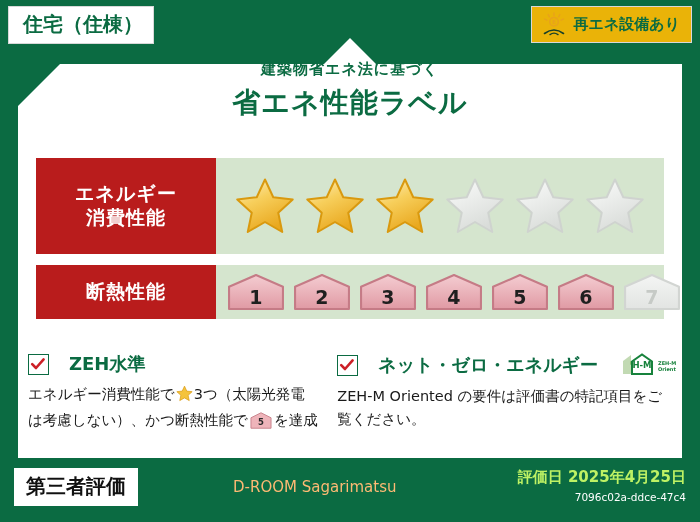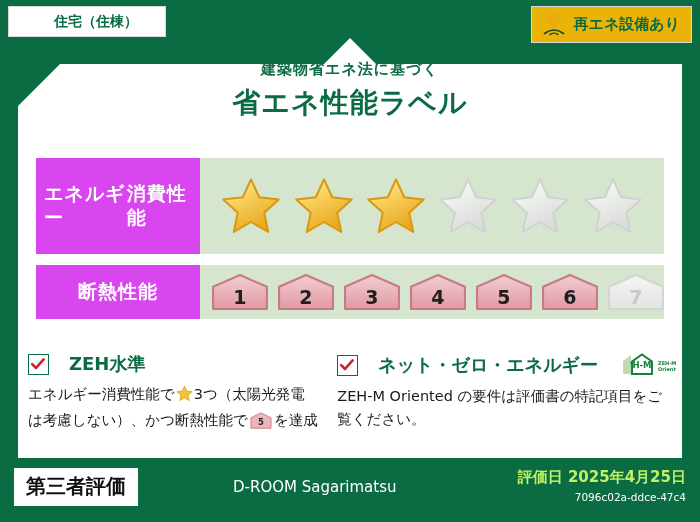--- a/index.html
+++ b/index.html
@@ -32,25 +32,25 @@
       664px 50px,
       664px 444px,
       0px 444px
     );
   }
   
   .tag-housing {
     position: absolute;
     left: 8px; top: 6px;
     min-width: 118px;
-    padding: 6px 10px 7px 28px;
+    padding: 6px 10px 7px 14px;
     background: #ffffff;
     border: 1px solid #d8d8d8;
     color: #0b6b42;
-    font-size: 14px;
+    font-size: 20px;
     font-weight: bold;
     letter-spacing: 0px;
     text-align: center;
     line-height: 1.15;
     z-index: 6;
   }
   
   .badge-renewable {
     position: absolute;
     right: 8px; top: 6px;
@@ -100,31 +100,31 @@
     z-index: 5;
   }
   .perf-row {
     display: flex;
     align-items: stretch;
     background: #d5e5ce;
     margin-bottom: 11px;
   }
   .perf-label {
     flex: 0 0 148px;
-    background: #d946ef;
+    background: #b91c1c;
     color: #ffffff;
     font-size: 19px;
     font-weight: bold;
     display: flex;
-    flex-direction: row;
+    flex-direction: column;
     align-items: center;
     justify-content: center;
     line-height: 1.25;
     letter-spacing: 1px;
-    padding: 6px 8px;
+    padding: 6px 16px;
   }
   .perf-body {
     flex: 1 1 auto;
     display: flex;
     align-items: center;
     justify-content: space-evenly;
     padding: 6px 10px;
   }
   .row-energy .perf-body { height: 84px; }
   .row-insulation .perf-label { font-size: 19px; }
@@ -197,21 +197,21 @@
   .bels-mark {
     font-size: 23px;
     font-weight: bold;
     letter-spacing: 0px;
   }
   .bels-mark .b { color: #1a1a1a; }
   .bels-mark .els { color: #0b8a3e; }
   .prop-name {
     position: absolute;
     left: 233px; top: 18px;
-    color: #ffffff;
+    color: #fdba74;
     font-size: 15px;
   }
   .eval-date {
     position: absolute;
     right: 14px; top: 8px;
     color: #bef264;
     font-size: 15px;
     font-weight: bold;
     text-align: left;
   }

